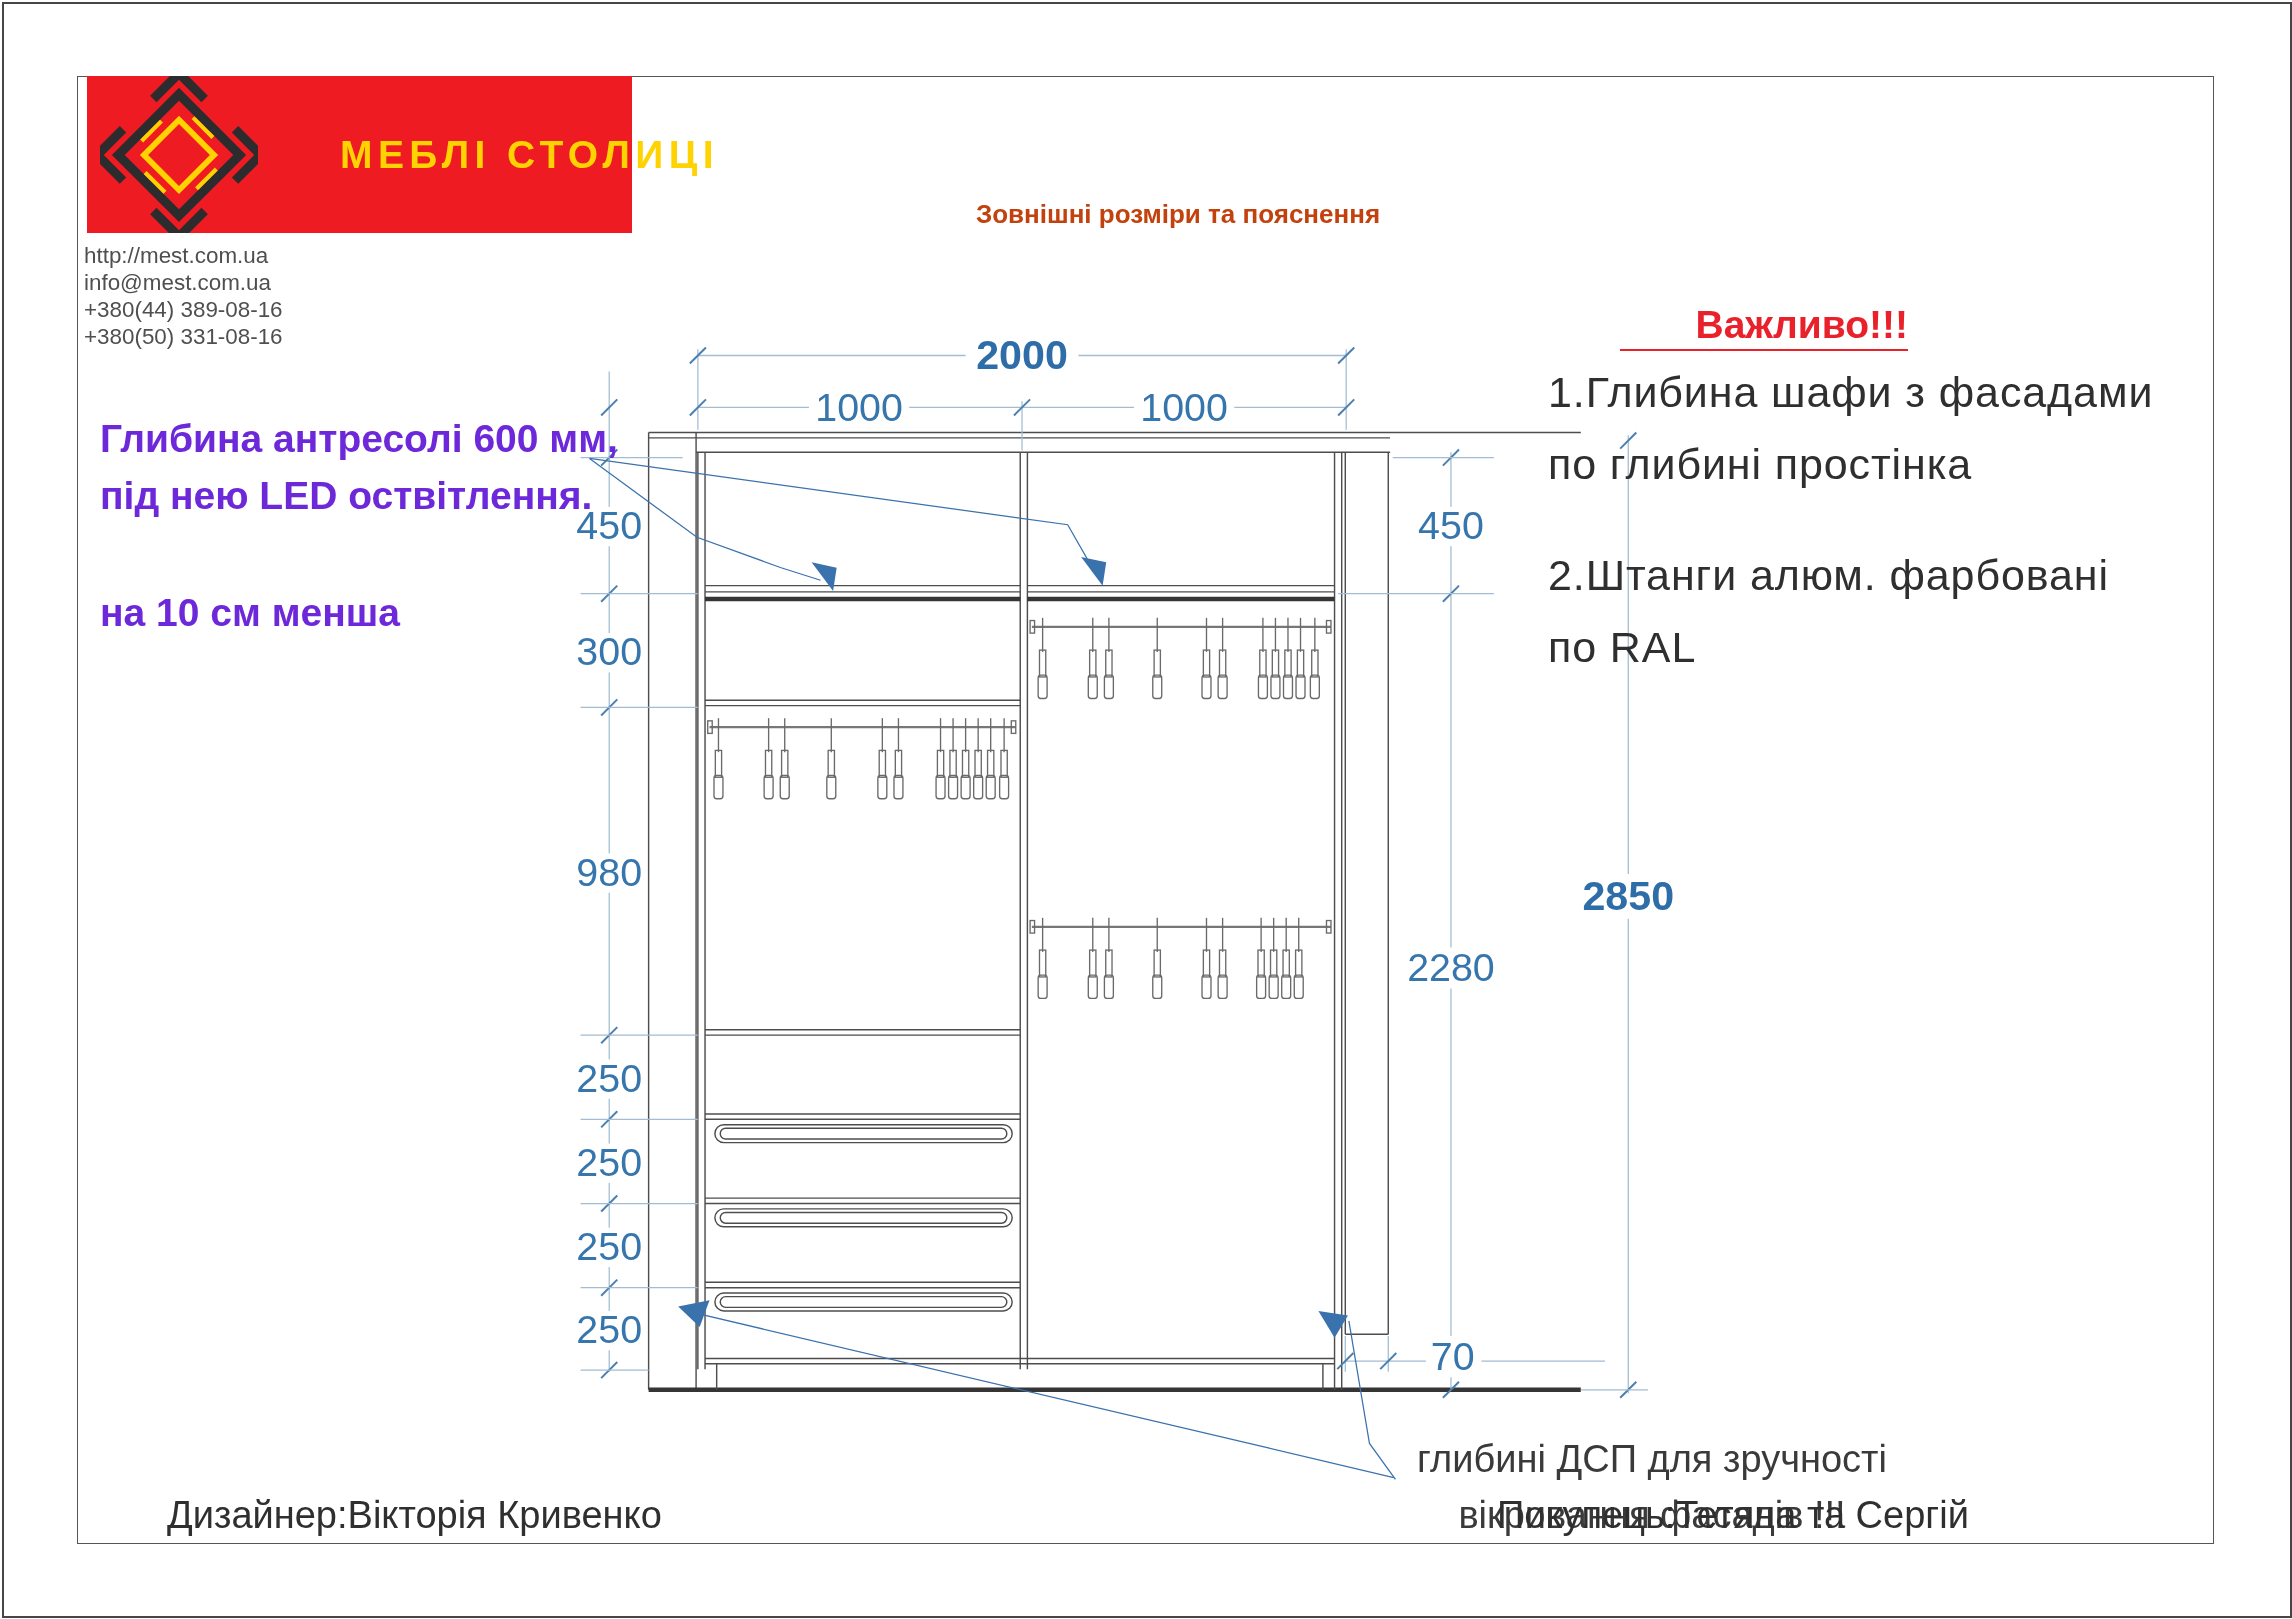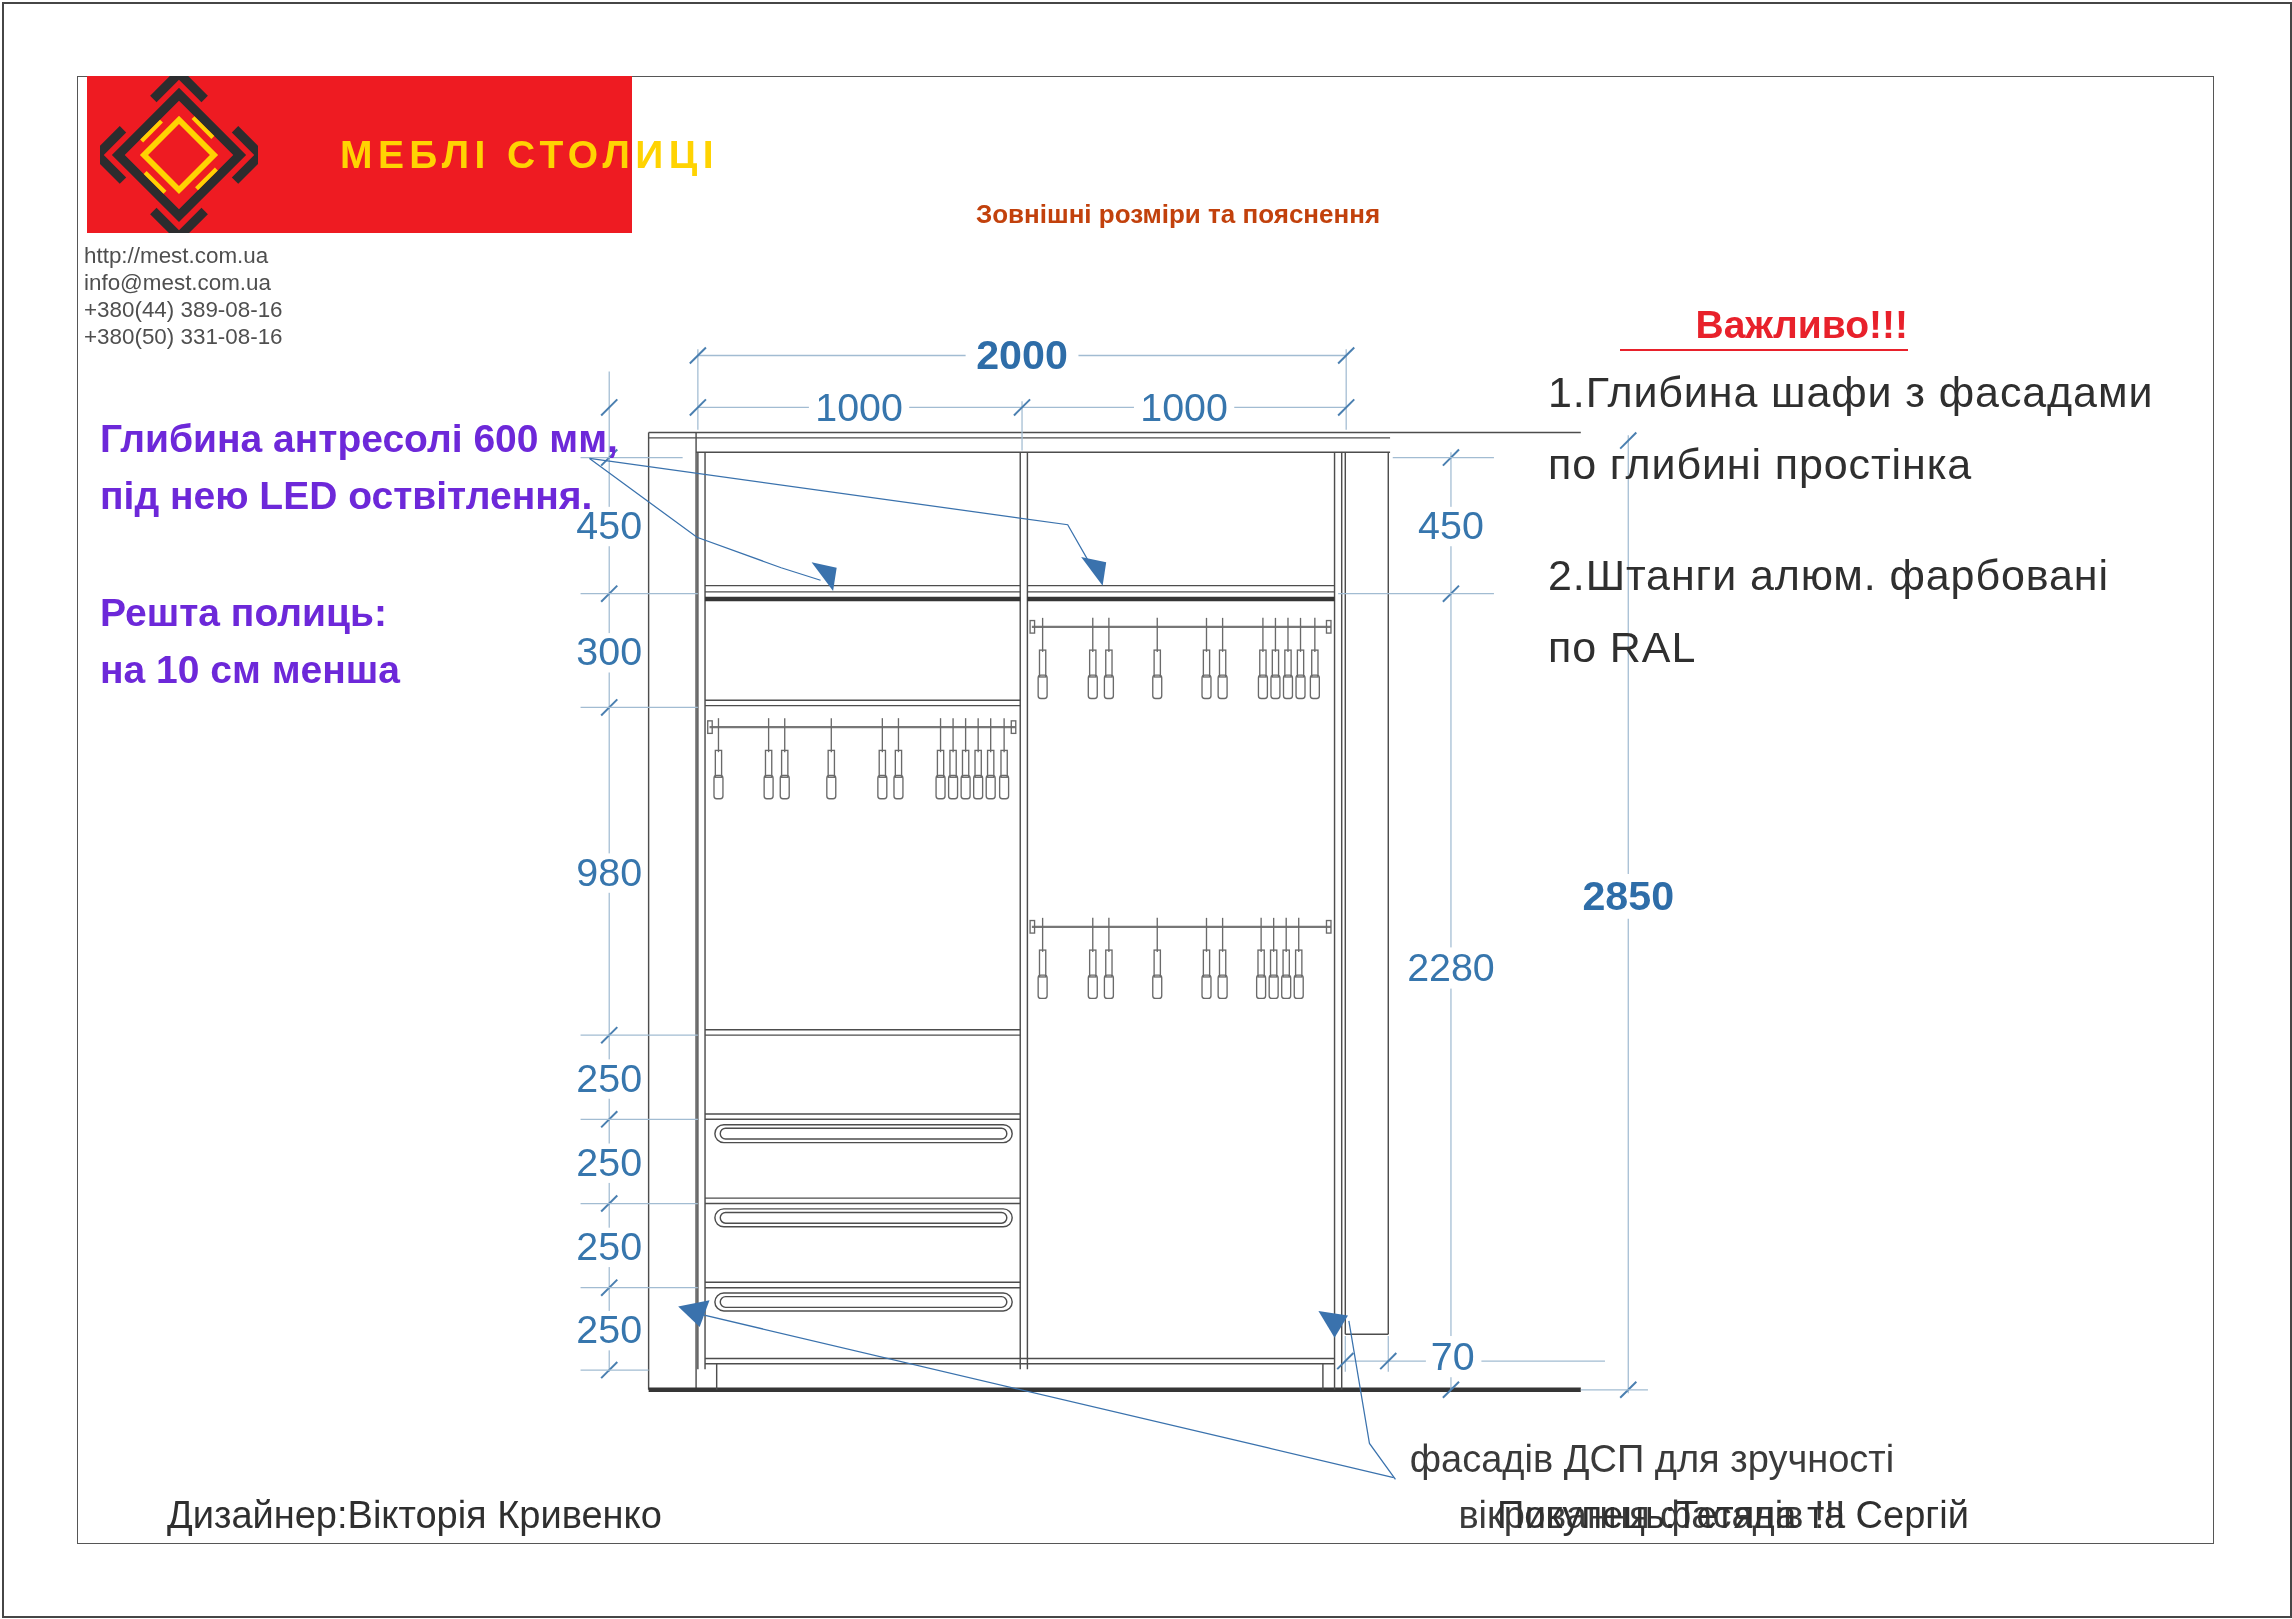--- a/index.html
+++ b/index.html
@@ -301,36 +301,35 @@
     <div>+380(50)  331-08-16</div>
   </div>
 
   <div class="title">Зовнішні розміри та пояснення</div>
 
   <div class="note-left" style="top:410px;">
     <div>Глибина антресолі 600 мм,</div>
     <div>під нею LED оствітлення.</div>
   </div>
   <div class="note-left" style="top:584px;">
-    <div>Решта полиць:</div>
     <div>на 10 см менша</div>
   </div>
 
   <div class="imp-title">Важливо!!!</div>
   <div class="imp-item" style="top:356px;">
     <div>1.Глибина шафи з фасадами</div>
     <div>по глибині простінка</div>
   </div>
   <div class="imp-item" style="top:539px;">
     <div>2.Штанги алюм. фарбовані</div>
     <div>по RAL</div>
   </div>
 
   <div class="callout">
-    <div>фасадів ДСП для зручності</div>
+    <div>глибині ДСП для зручності</div>
     <div>вікривання фасадів !!!</div>
   </div>
 
   <div class="footer" style="left:167px;">
     <span>Дизайнер:</span><b>Вікторія Кривенко</b>
   </div>
   <div class="footer" style="left:1497px;">
     <span>Покупець:</span><b>Тетяна та Сергій</b>
   </div>
 

